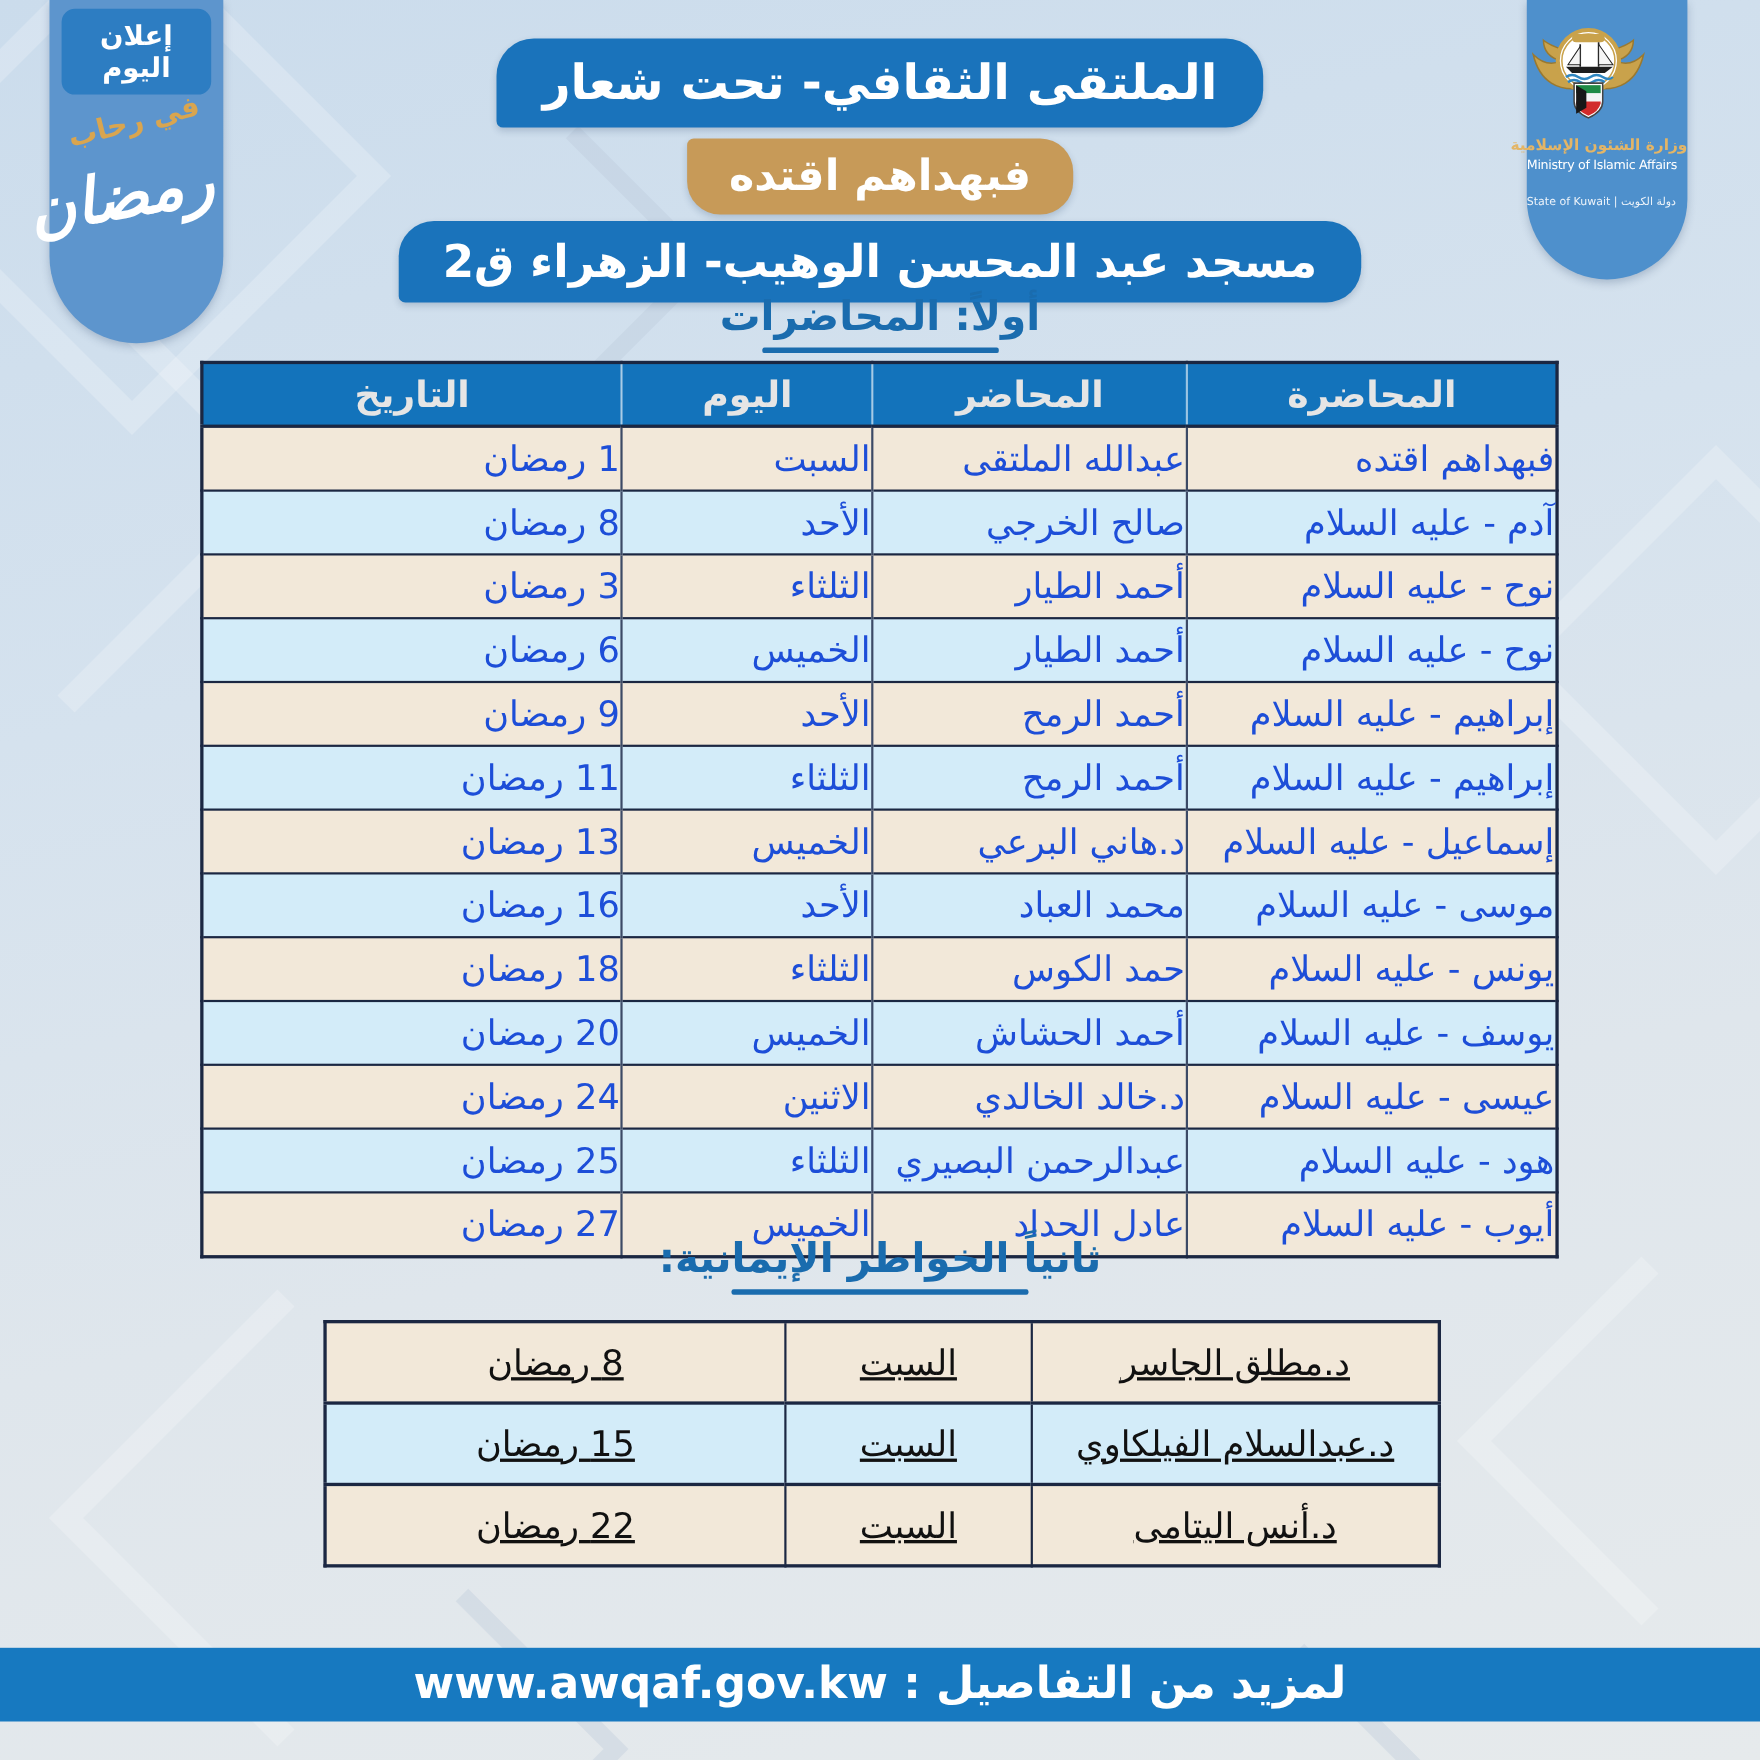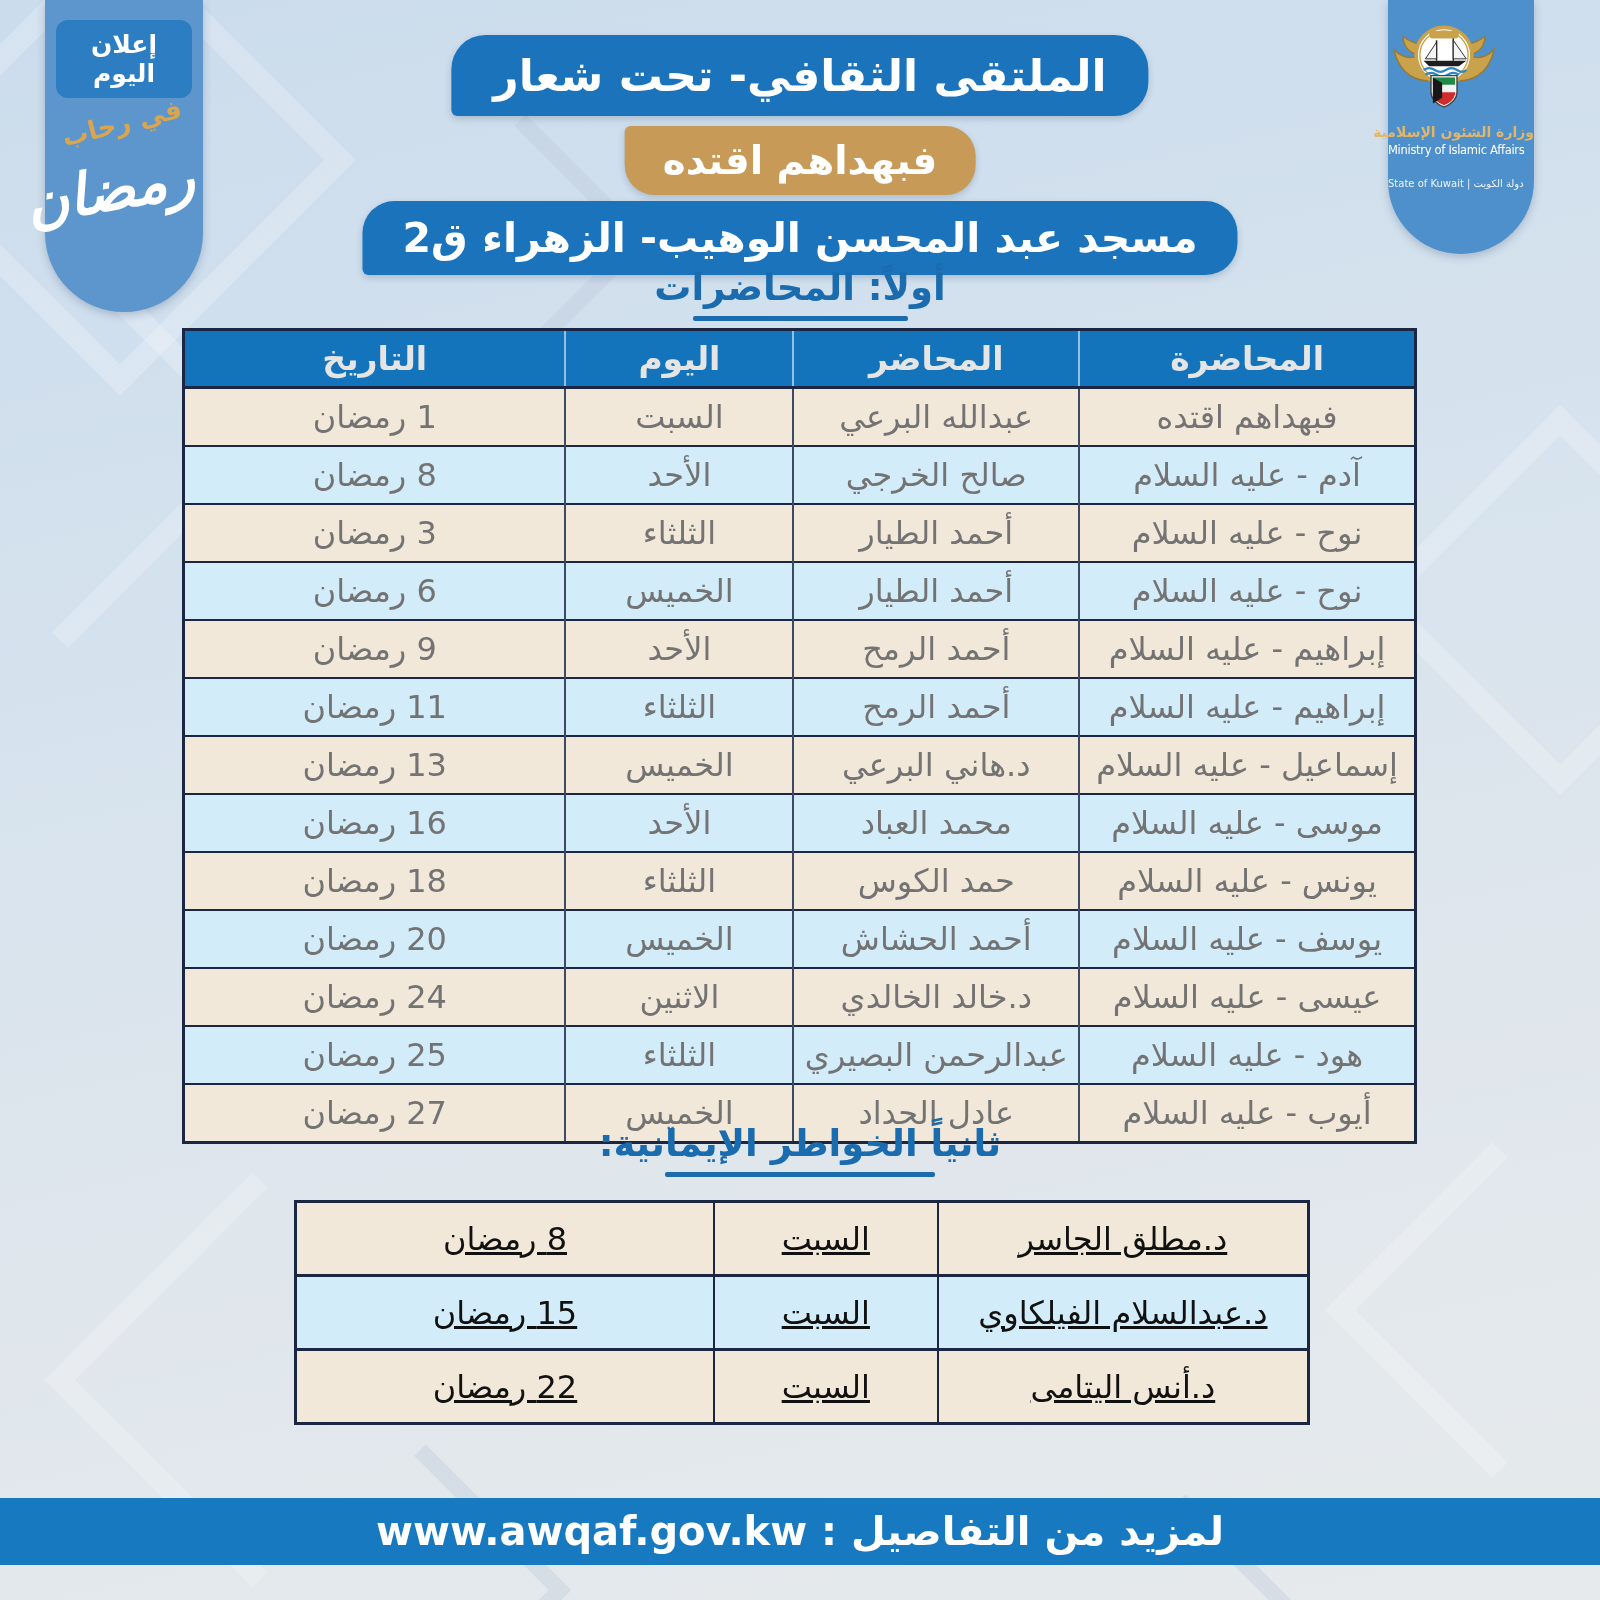--- a/index.html
+++ b/index.html
@@ -4,21 +4,21 @@
 <style>
   html,body{margin:0;padding:0;}
   body{font-family:"DejaVu Sans","Liberation Sans",sans-serif;}
   .page{position:relative;width:1600px;height:1600px;overflow:hidden;
         background:linear-gradient(168deg,#cbdcec 0%,#d5e2ee 35%,#dfe6ec 65%,#e6eaec 100%);}
   .bg-pattern{position:absolute;inset:0;pointer-events:none;}
 
   
   .badge-left{position:absolute;left:45px;top:0;width:158px;height:312px;
               background:#5d95cd;border-radius:0 0 80px 80px;box-shadow:0 3px 8px rgba(30,60,100,.25);}
-  .badge-left .label{margin:20px auto 0;width:128px;background:#2d7dc2;border-radius:12px;
+  .badge-left .label{margin:8px auto 0;width:128px;background:#2d7dc2;border-radius:12px;
               padding:10px 4px;text-align:center;color:#fff;font-weight:bold;font-size:25px;direction:rtl;}
   .callig{position:relative;height:190px;direction:rtl;}
   .callig .rahab{position:absolute;top:12px;right:20px;color:#d9a54f;font-size:26px;font-weight:bold;
               transform:rotate(-14deg);line-height:1.05;text-align:center;}
   .callig .ramadan{position:absolute;top:58px;right:8px;color:#fff;font-size:58px;font-weight:bold;
               transform:rotate(-10deg);font-style:italic;}
 
   
   .badge-right{position:absolute;left:1388px;top:0;width:146px;height:254px;
               background:#4e90cc;border-radius:0 0 73px 73px;box-shadow:0 3px 8px rgba(30,60,100,.25);
@@ -44,21 +44,21 @@
   .sh2{top:1122px;}
   .sh2 .bar{width:270px;}
 
   
   table{border-collapse:collapse;table-layout:fixed;direction:rtl;}
   .tbl1{position:absolute;left:182px;top:328px;width:1235px;}
   .tbl2{position:absolute;left:294px;top:1200px;width:1016px;}
   .tbl1 th{height:53px;background:#1373bb;color:#e5e5e5;font-size:33px;font-weight:bold;
            border-left:2px solid rgba(255,255,255,.55);border-bottom:3px solid #1b2742;}
   .tbl1 th:last-child{border-left:none;}
-  .tbl1 td{height:54px;font-size:32px;color:#737373;text-align:center;
+  .tbl1 td{height:54px;font-size:32px;color:#1d4ed8;
            border-left:2px solid #3c4a66;border-top:2px solid #1b2742;}
   .tbl1 td:last-child{border-left:none;}
   .tbl1{border:3px solid #1b2742;}
   .tbl2{border:3px solid #1b2742;}
   .tbl2 td{height:69px;font-size:32px;color:#111;text-align:center;
            border-left:2px solid #1b2742;border-top:3px solid #1b2742;text-decoration:underline;}
   .tbl2 td:last-child{border-left:none;}
   .tbl2 tr:first-child td{border-top:none;}
   .tbl1 tbody tr:nth-child(odd) td{background:#f2e8d9;}
   .tbl1 tbody tr:nth-child(even) td{background:#d3ecf9;}
@@ -152,21 +152,21 @@
         <tr>
           <th>المحاضرة</th>
           <th>المحاضر</th>
           <th>اليوم</th>
           <th>التاريخ</th>
         </tr>
       </thead>
       <tbody>
         <tr>
           <td>فبهداهم اقتده</td>
-          <td>عبدالله البرعي</td>
+          <td>عبدالله الملتقى</td>
           <td>السبت</td>
           <td>1 رمضان</td>
         </tr>
         <tr>
           <td>آدم - عليه السلام</td>
           <td>صالح الخرجي</td>
           <td>الأحد</td>
           <td>8 رمضان</td>
         </tr>
         <tr>

